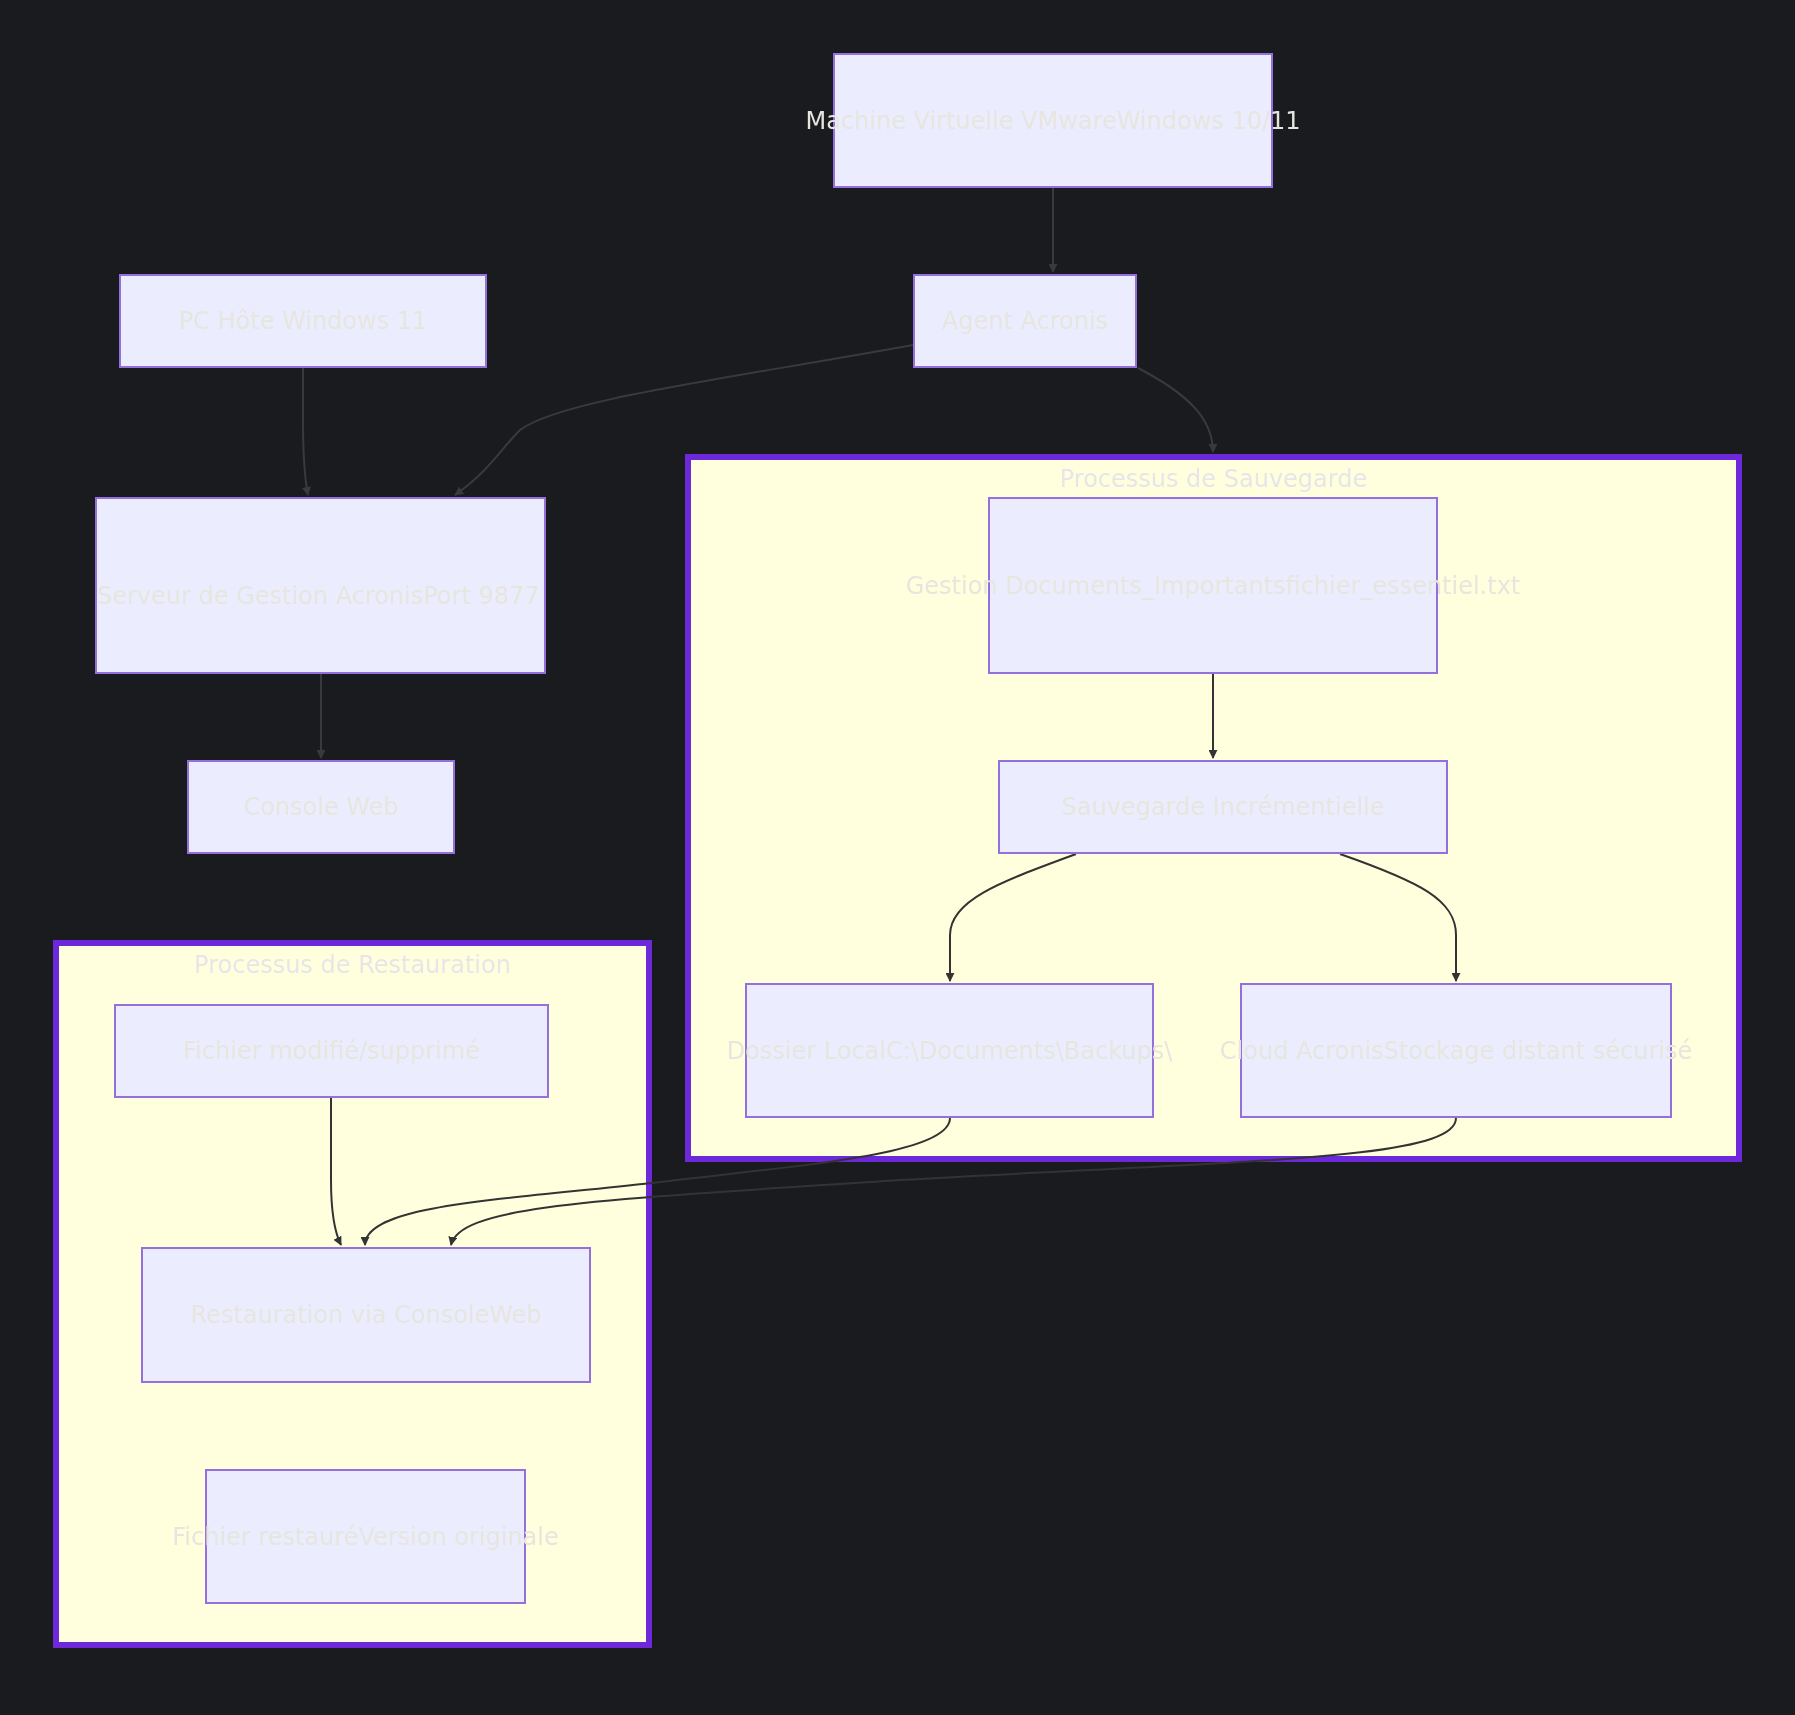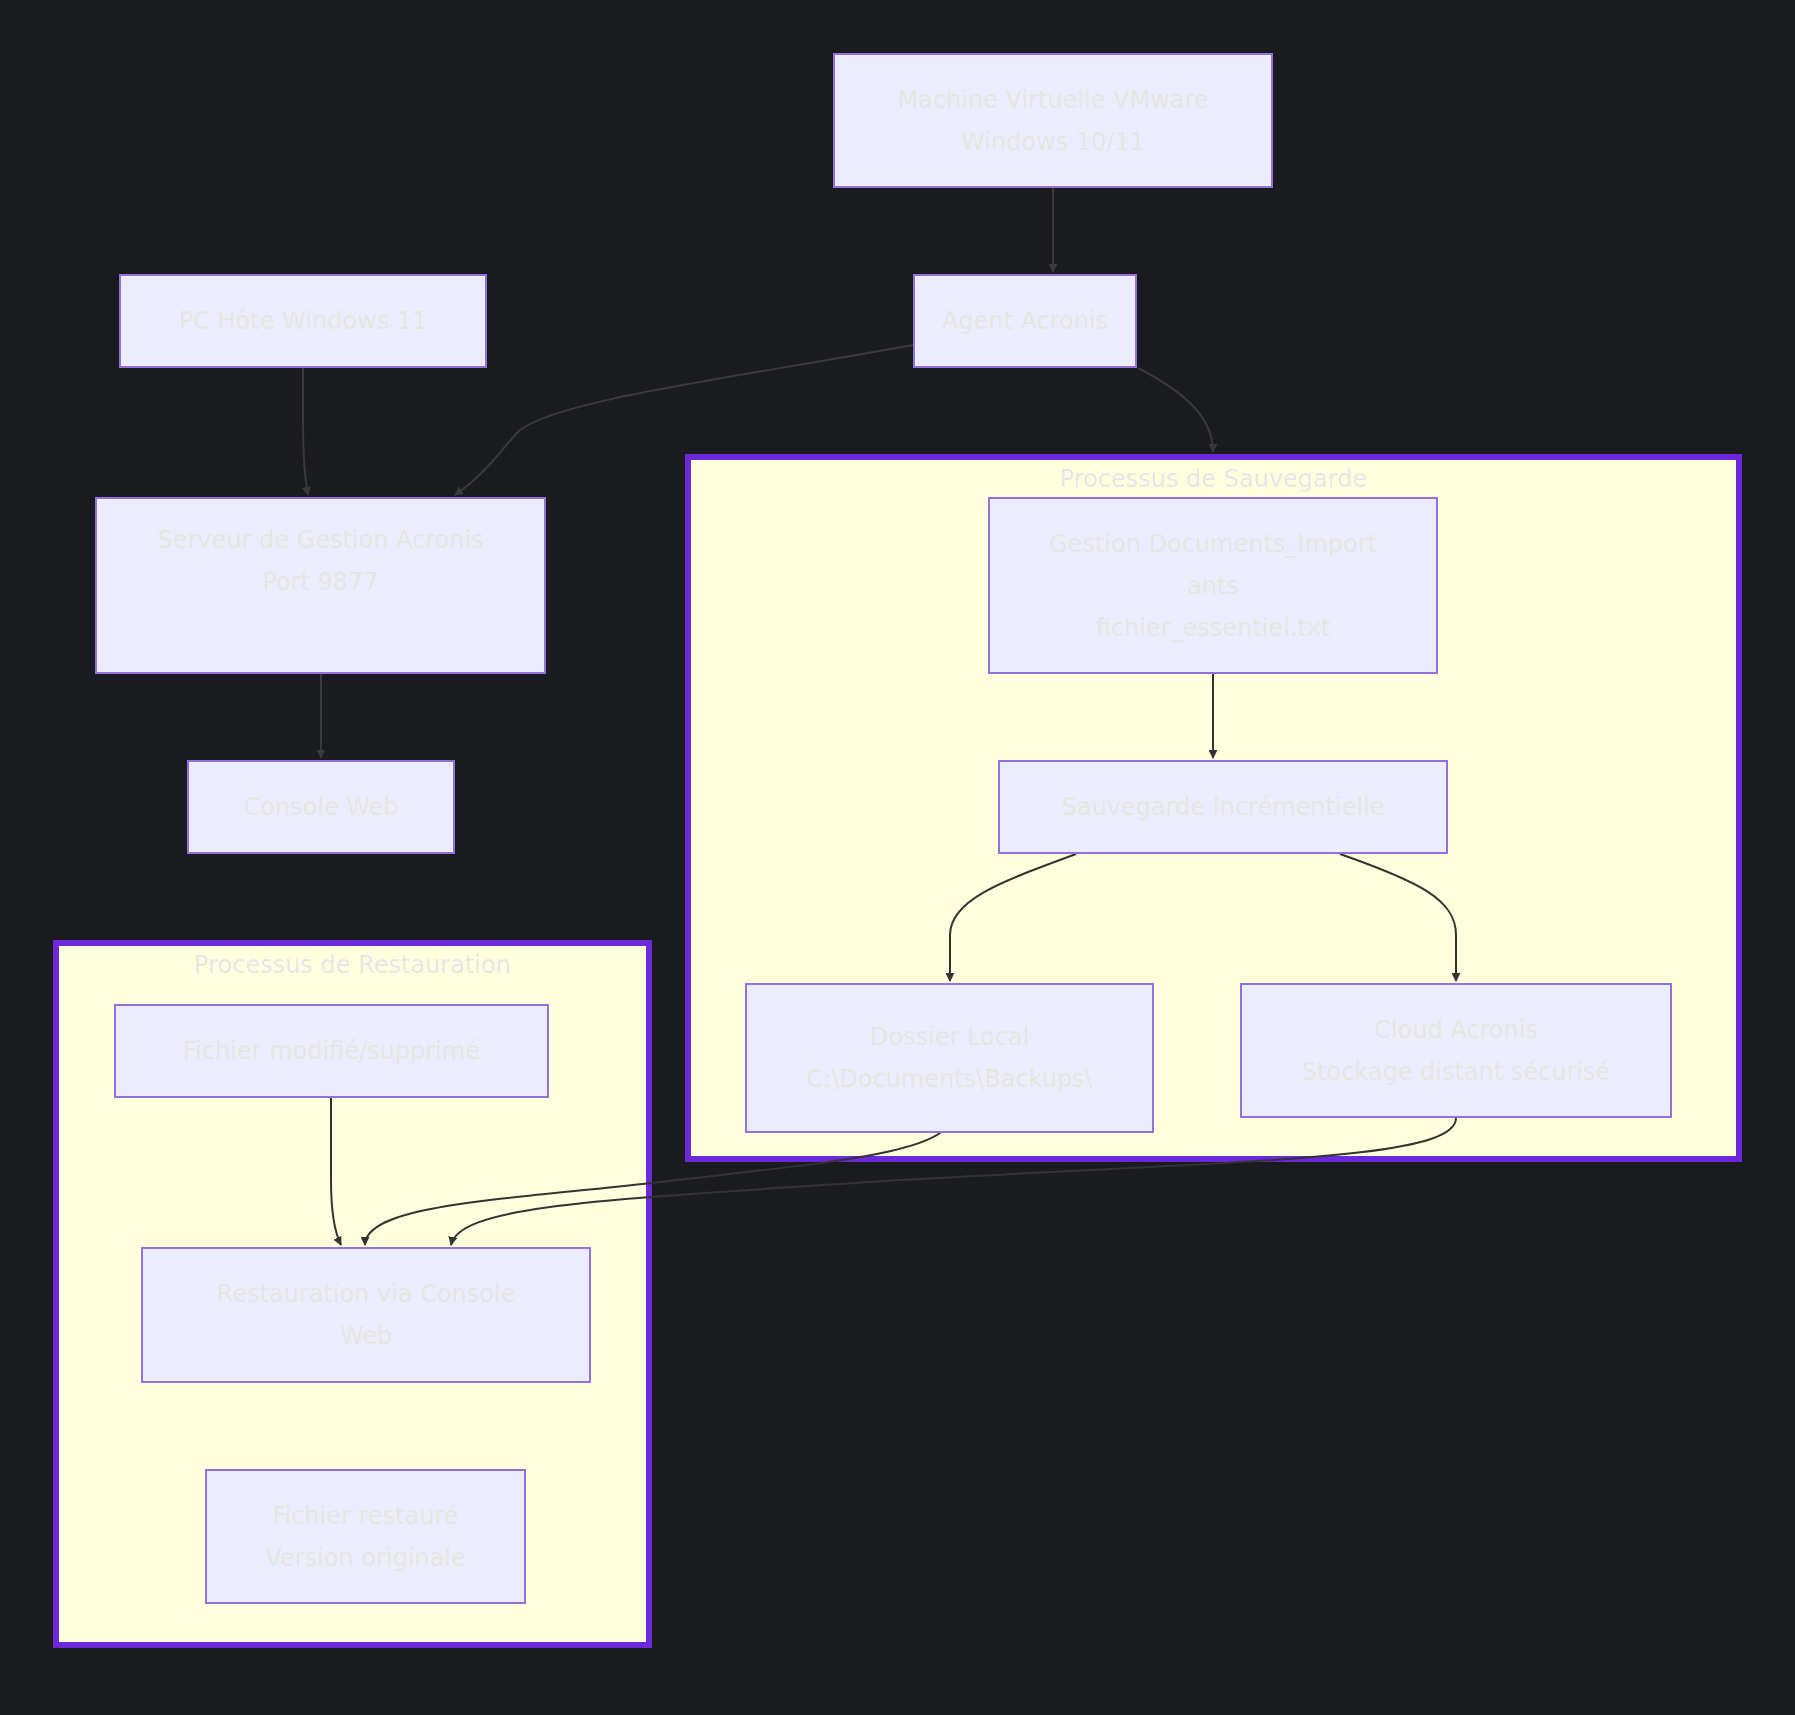--- a/index.html
+++ b/index.html
@@ -10,21 +10,21 @@
   svg.edges { position:absolute; left:0; top:0; width:1795px; height:1715px; pointer-events:none; }
   .cluster {
     position:absolute; background:#ffffde; border:6px solid #6d28d9; box-sizing:border-box;
   }
   .cluster-title {
     position:absolute; left:0; right:0; top:4px; text-align:center;
     color:#e6e6ea; font-size:24px; line-height:30px;
   }
   .node {
     position:absolute; background:#ececff; border:2px solid #9370db; box-sizing:border-box;
-    display:flex; flex-direction:column; align-items:center; justify-content:center;
+    display:flex; align-items:center; justify-content:center;
     color:#e6e6de; font-size:24px; line-height:42px; text-align:center;
   }
   .node span { display:block; white-space:nowrap; }
 </style>
 </head>
 <body>
 
 <div class="cluster" style="left:685px;top:454px;width:1057px;height:708px;">
   <div class="cluster-title">Processus de Sauvegarde</div>
 </div>
@@ -90,21 +90,21 @@
 <div class="node" style="left:988px;top:497px;width:450px;height:177px;">
   <span>Gestion Documents_Import</span>
   <span>ants</span>
   <span>fichier_essentiel.txt</span>
 </div>
 
 <div class="node" style="left:988px;top:760px;width:450px;height:94px;margin-left:10px;">
   <span>Sauvegarde Incrémentielle</span>
 </div>
 
-<div class="node" style="left:745px;top:983px;width:409px;height:150px;">
+<div class="node" style="left:745px;top:983px;width:409px;height:135px;">
   <span>Dossier Local</span>
   <span>C:\Documents\Backups\</span>
 </div>
 
 <div class="node" style="left:1240px;top:983px;width:432px;height:135px;">
   <span>Cloud Acronis</span>
   <span>Stockage distant sécurisé</span>
 </div>
 
 <div class="node" style="left:114px;top:1004px;width:435px;height:94px;">

